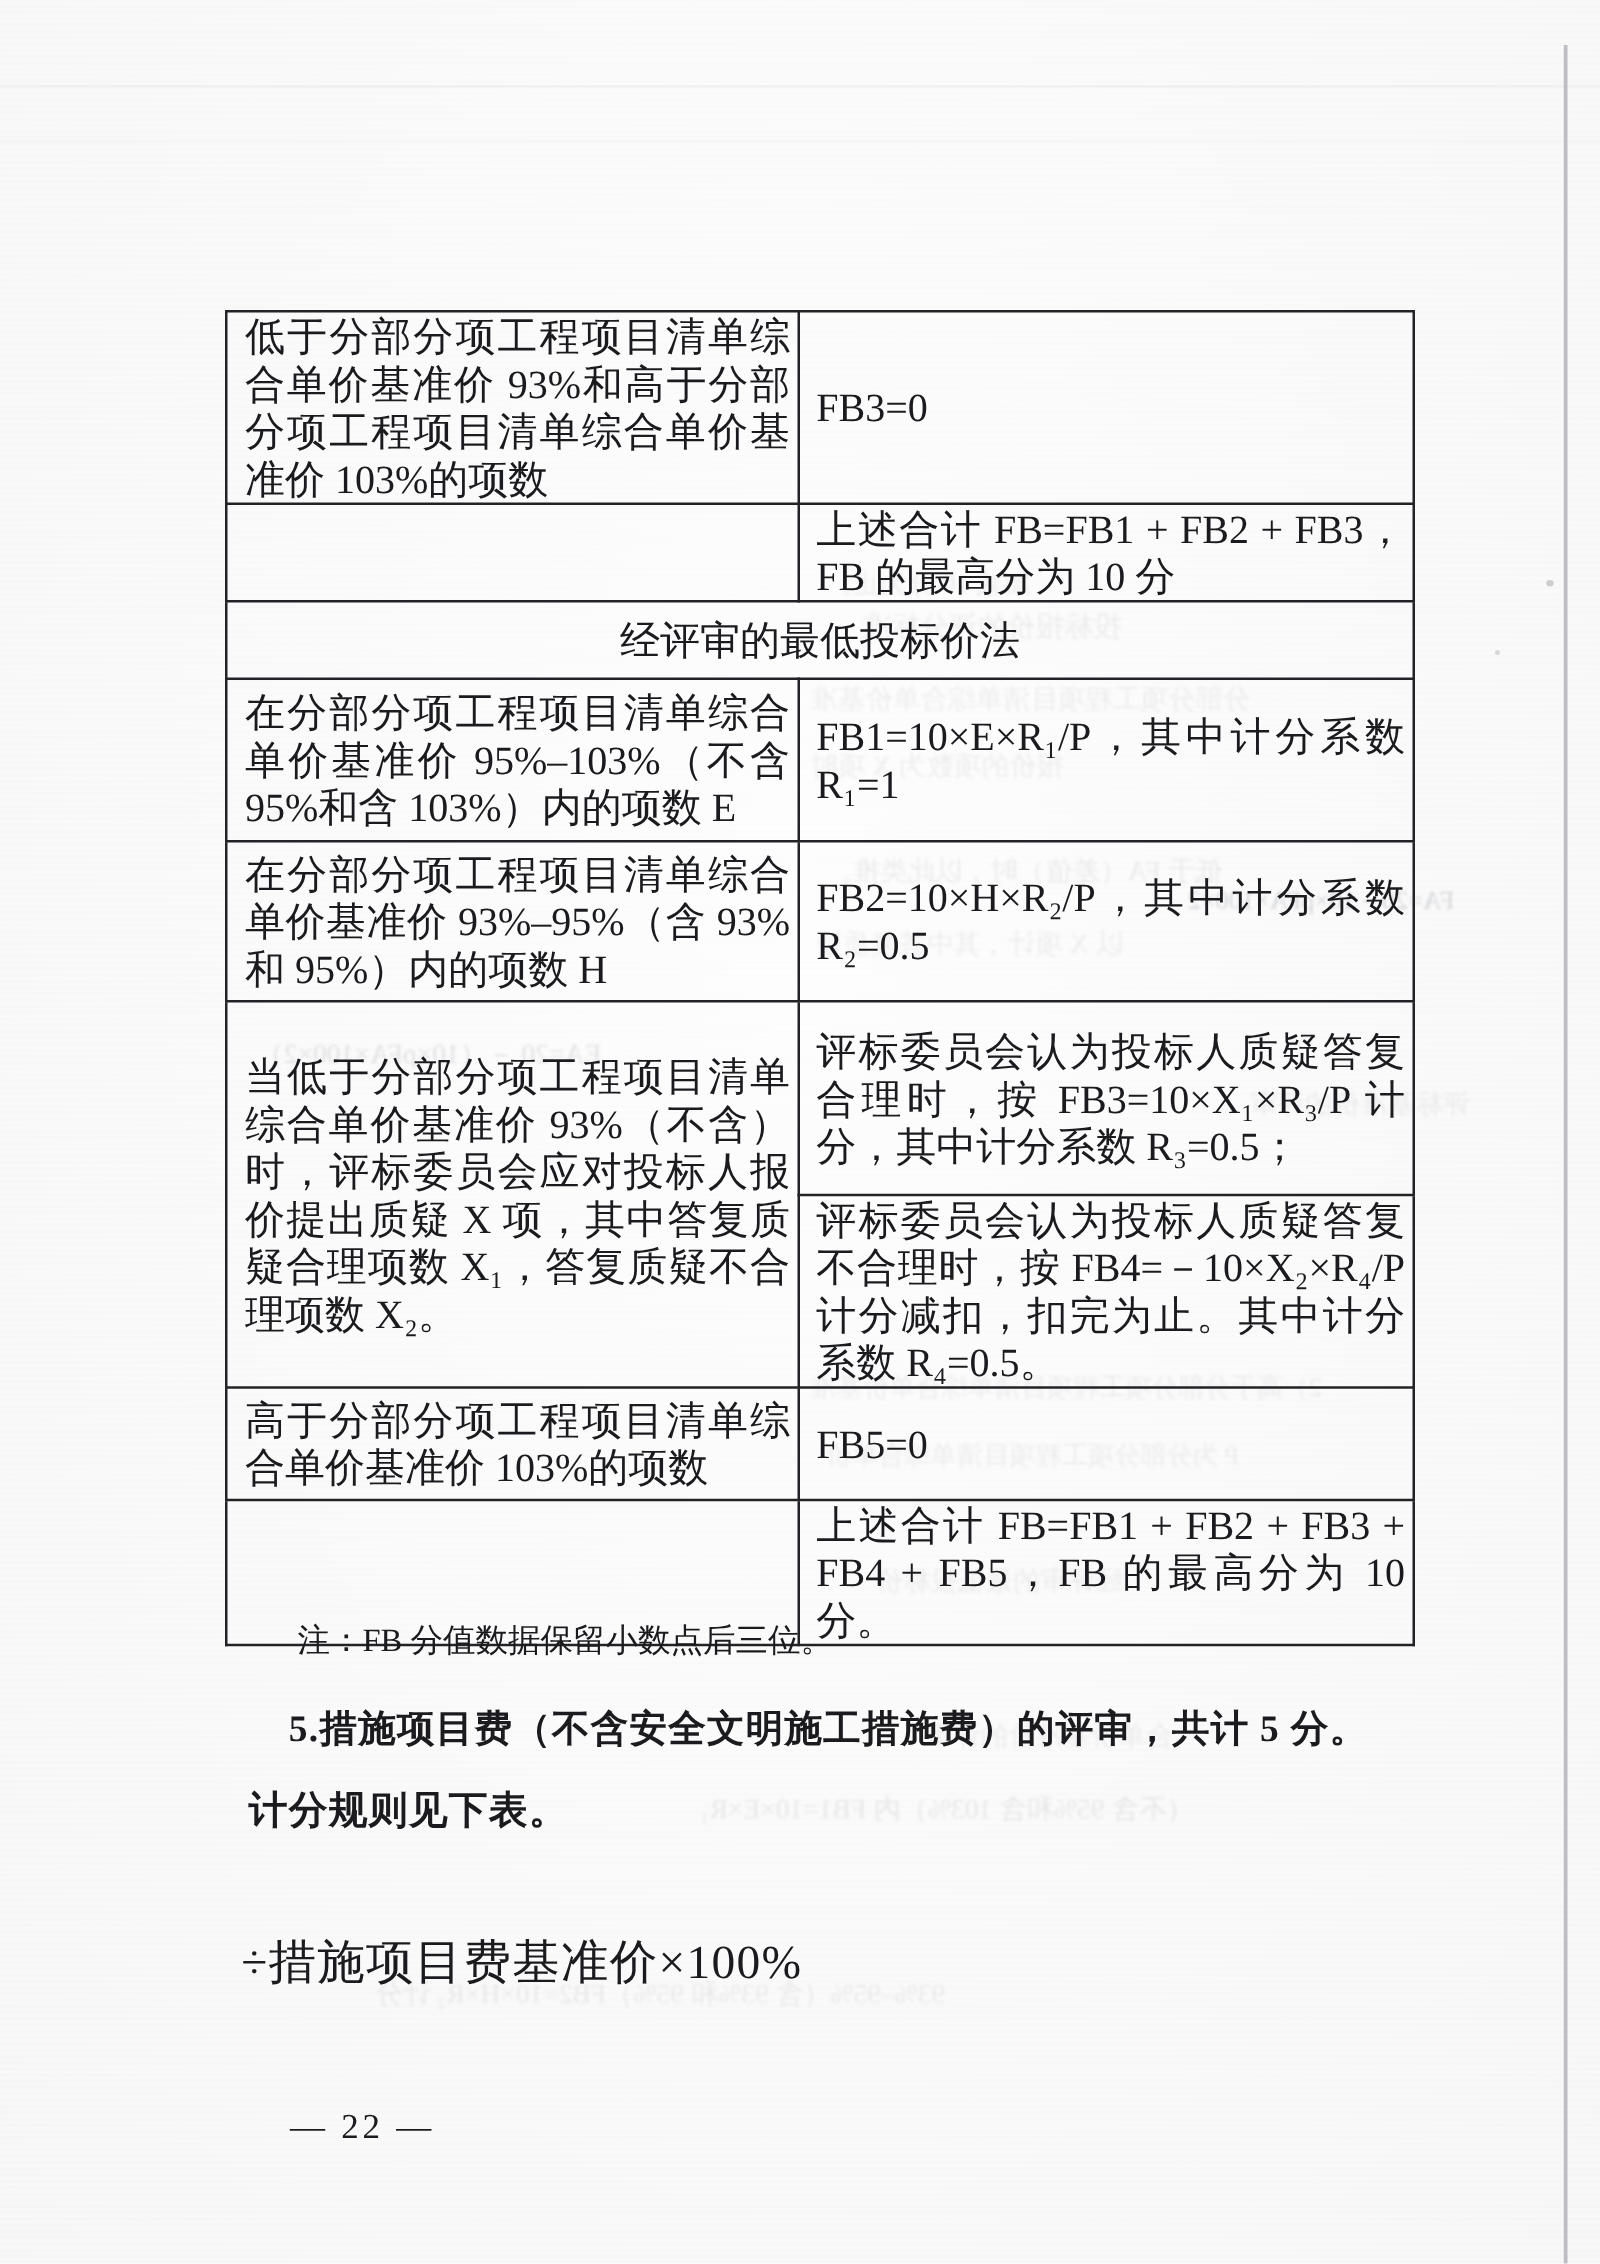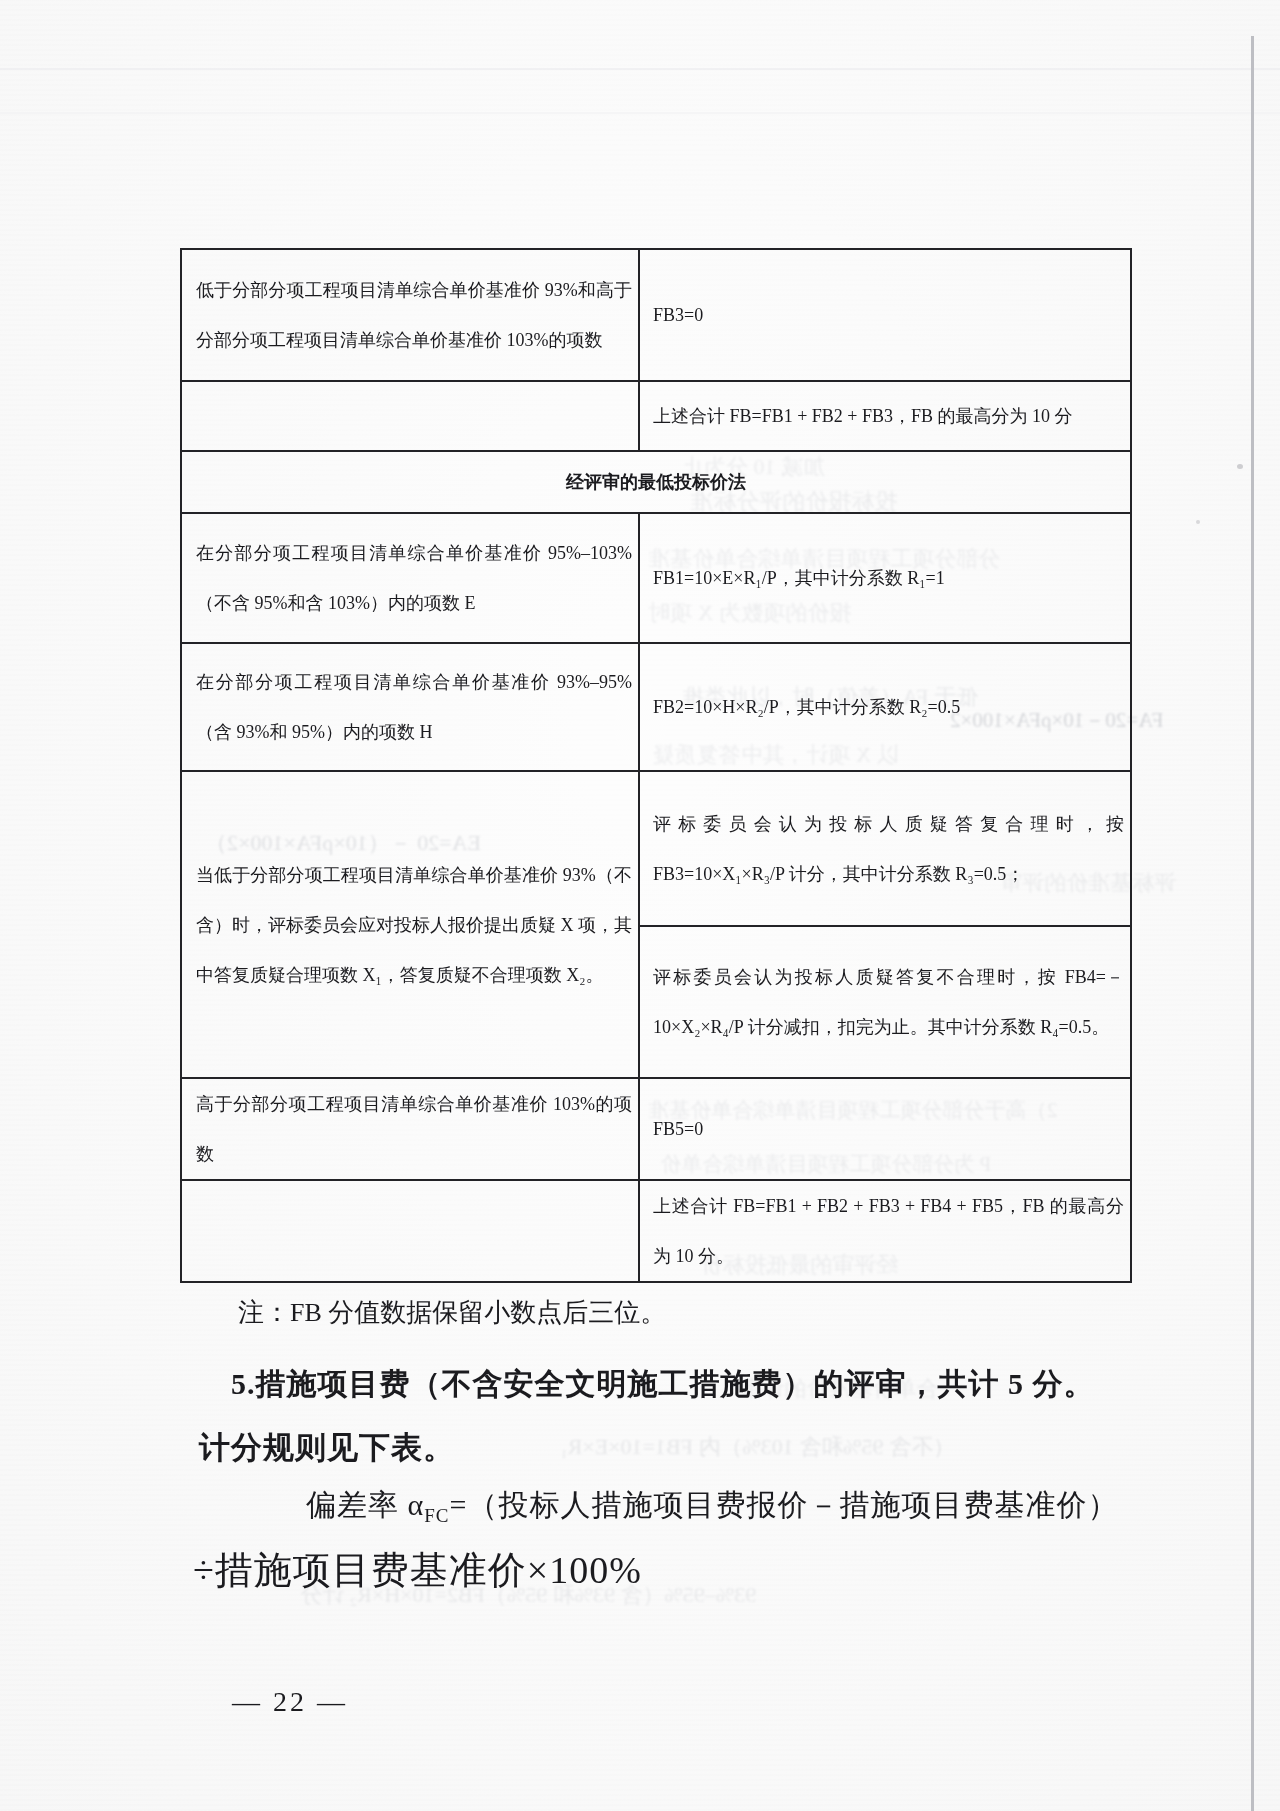--- a/index.html
+++ b/index.html
@@ -29,37 +29,37 @@
   
   .tbl{
     position:absolute;left:180px;top:248px;
     width:950px;
     border-collapse:collapse;
     table-layout:fixed;
   }
   .tbl td{
     border:2px solid #232327;
     vertical-align:middle;
-    font-size:18px;
-    line-height:50px;
+    font-size:32px;
+    line-height:38px;
     color:#1b1b1f;
   }
   .c-left{
     padding:0 6px 0 14px;
     text-align:justify;
   }
   .c-right{
     padding:0 6px 0 13px;
     text-align:justify;
     font-size:24px;
     margin-left:20px;
   }
   .c-hdr{
     text-align:center;
-    font-weight:700;
+    font-weight:400;
     font-size:26px;
     padding:0;
   }
   
   .note{
     position:absolute;left:238px;top:1296px;
     font-size:26px;line-height:34px;
   }
   .p5a{
     position:absolute;left:231px;top:1363px;
@@ -155,18 +155,17 @@
       <td class="c-right">上述合计 FB=FB1 + FB2 + FB3 + FB4 + FB5，FB 的最高分为 10 分。</td>
     </tr>
   </tbody>
     </table>
 
   <div class="note">注：FB 分值数据保留小数点后三位。</div>
 
   <div class="p5a">5.措施项目费（不含安全文明施工措施费）的评审，共计 5 分。</div>
   <div class="p5b">计分规则见下表。</div>
 
-  <div class="formula1"><span>偏差率 α</span><sub>FC</sub><span>=（投标人措施项目费报价－措施项目费基准价）</span></div>
   <div class="formula2">÷措施项目费基准价×100%</div>
 
   <div class="pagenum">— 22 —</div>
 
 </div>
 
 </body></html>

